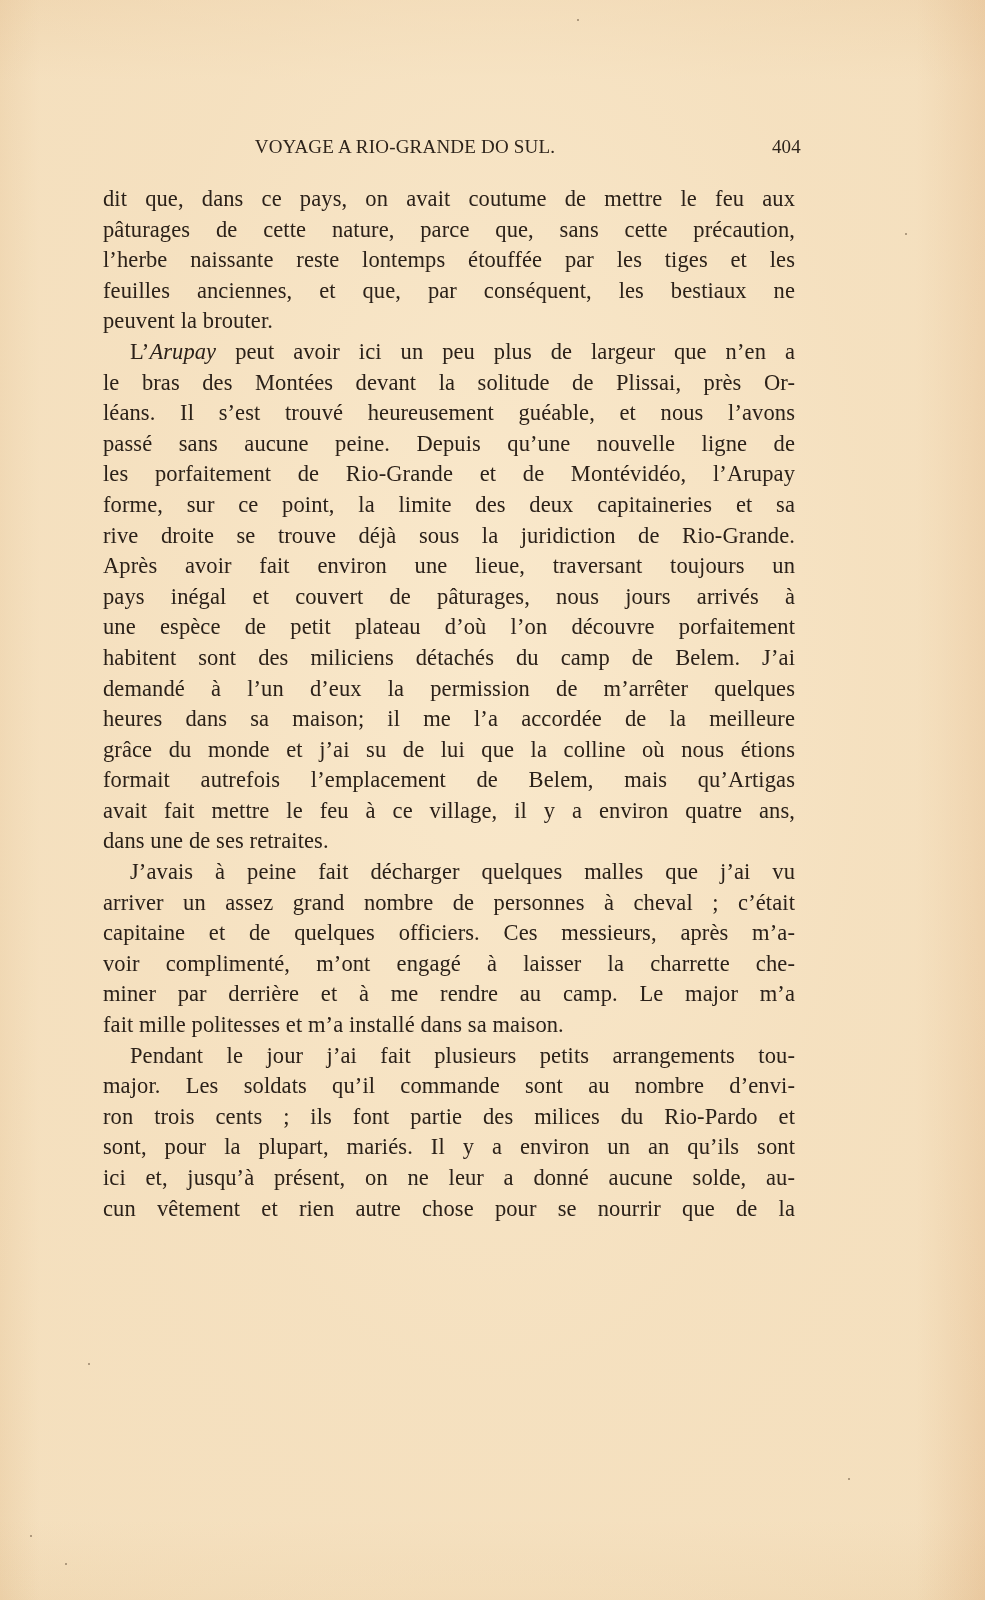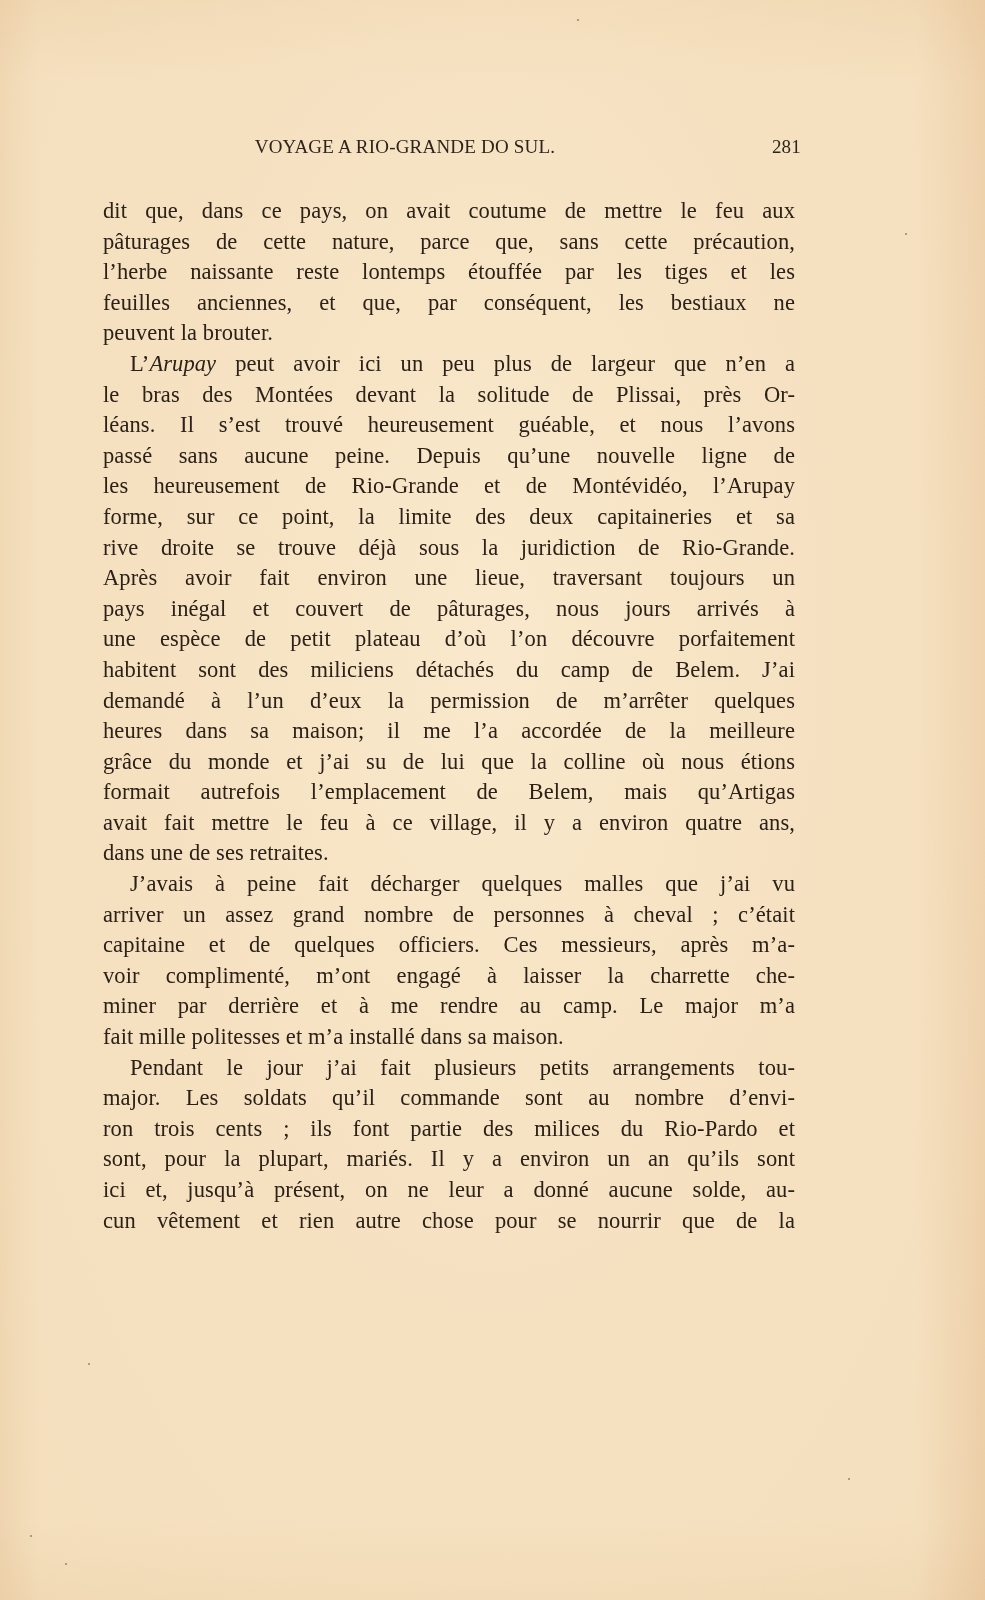--- a/index.html
+++ b/index.html
@@ -43,21 +43,21 @@
     transform: translateX(-44px);
   }
   .running-head .folio {
     position: absolute;
     right: -6px;
     top: 0;
   }
   .body-text {
     position: absolute;
     left: 103px;
-    top: 196px;
+    top: 184px;
     width: 692px;
   }
   .line {
     display: block;
     height: 30.6px;
     line-height: 30.6px;
     font-size: 22.5px;
     white-space: nowrap;
     text-align: justify;
     text-align-last: justify;
@@ -80,34 +80,34 @@
     opacity: 0.6;
   }
 </style>
 </head>
 <body>
 
 <div class="page">
 
   <div class="running-head">
     <span class="title">VOYAGE A RIO-GRANDE DO SUL.</span>
-    <span class="folio">281</span>
+    <span class="folio">404</span>
   </div>
 
   <div class="body-text" id="body-text">
       <span class="line">dit que, dans ce pays, on avait coutume de mettre le feu aux</span>
       <span class="line">pâturages de cette nature, parce que, sans cette précaution,</span>
       <span class="line">l’herbe naissante reste lontemps étouffée par les tiges et les</span>
       <span class="line">feuilles anciennes, et que, par conséquent, les bestiaux ne</span>
       <span class="line last">peuvent la brouter.</span>
       <span class="line indent"><span>L’</span><em>Arupay</em><span> peut avoir ici un peu plus de largeur que n’en a</span></span>
       <span class="line">le bras des Montées devant la solitude de Plissai, près Or-</span>
       <span class="line">léans. Il s’est trouvé heureusement guéable, et nous l’avons</span>
       <span class="line">passé sans aucune peine. Depuis qu’une nouvelle ligne de</span>
-      <span class="line">les heureusement de Rio-Grande et de Montévidéo, l’Arupay</span>
+      <span class="line">les porfaitement de Rio-Grande et de Montévidéo, l’Arupay</span>
       <span class="line">forme, sur ce point, la limite des deux capitaineries et sa</span>
       <span class="line">rive droite se trouve déjà sous la juridiction de Rio-Grande.</span>
       <span class="line">Après avoir fait environ une lieue, traversant toujours un</span>
       <span class="line">pays inégal et couvert de pâturages, nous jours arrivés à</span>
       <span class="line">une espèce de petit plateau d’où l’on découvre porfaitement</span>
       <span class="line">habitent sont des miliciens détachés du camp de Belem. J’ai</span>
       <span class="line">demandé à l’un d’eux la permission de m’arrêter quelques</span>
       <span class="line">heures dans sa maison; il me l’a accordée de la meilleure</span>
       <span class="line">grâce du monde et j’ai su de lui que la colline où nous étions</span>
       <span class="line">formait autrefois l’emplacement de Belem, mais qu’Artigas</span>

